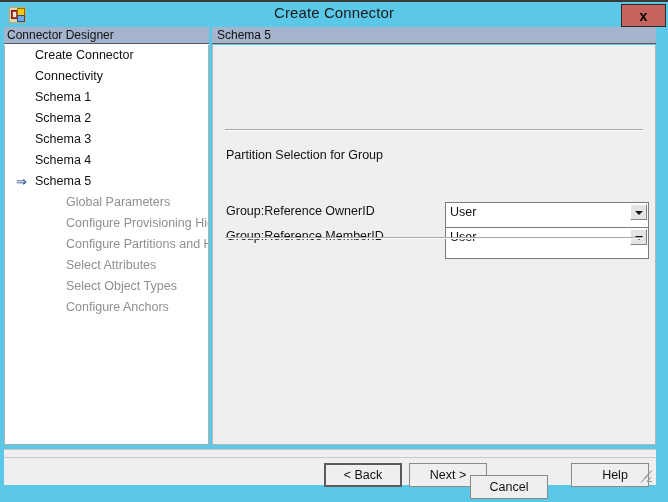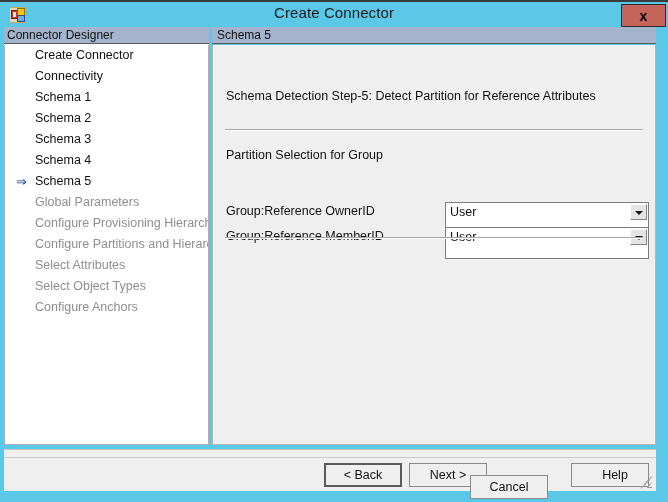--- a/index.html
+++ b/index.html
@@ -131,20 +131,21 @@
     height: 21px;
     line-height: 21px;
     font-size: 12.5px;
     padding-left: 30px;
     color: #111111;
     white-space: nowrap;
     cursor: default;
   }
   .nav-item.disabled {
     color: #8f8f8f;
+    margin-left: 31px;
   }
   .nav-item.current {
     color: #111111;
   }
   .nav-arrow {
     position: absolute;
     left: 11px;
     top: 4px;
     width: 15px;
     height: 13px;
@@ -250,21 +251,21 @@
     border-right: 4px solid transparent;
     border-top: 4px solid #151515;
   }
   #field-owner { top: 157px; }
   #field-member { top: 182px; }
 
   
   #bottom-bar {
     position: absolute;
     left: 4px; top: 449px;
-    width: 652px; height: 42px;
+    width: 652px; height: 36px;
     background: #efefef;
     border-top: 1px solid #c4c4c4;
     box-sizing: border-box;
   }
   #bottom-inner {
     position: absolute;
     left: 0; top: 7px;
     width: 652px; height: 39px;
     border-top: 1px solid #c9c9c9;
     box-sizing: border-box;
@@ -335,21 +336,20 @@
         <div class="nav-item disabled"><span>Configure Partitions and Hierarchies</span></div>
         <div class="nav-item disabled"><span>Select Attributes</span></div>
         <div class="nav-item disabled"><span>Select Object Types</span></div>
         <div class="nav-item disabled"><span>Configure Anchors</span></div>
       </div>
   </div>
 
   <div id="right-panel">
     <div id="right-header">Schema 5</div>
     <div id="right-body">
-      <div id="step-title">Schema Detection Step-5: Detect Partition for Reference Attributes</div>
       <div class="hrule" id="rule-1"></div>
       <div id="section-label">Partition Selection for Group</div>
 
       <div class="field-row" id="field-owner">
         <div class="field-label">Group:Reference OwnerID</div>
         <div class="combo">
           <span class="combo-value">User</span>
           <span class="combo-btn"></span>
         </div>
       </div>

